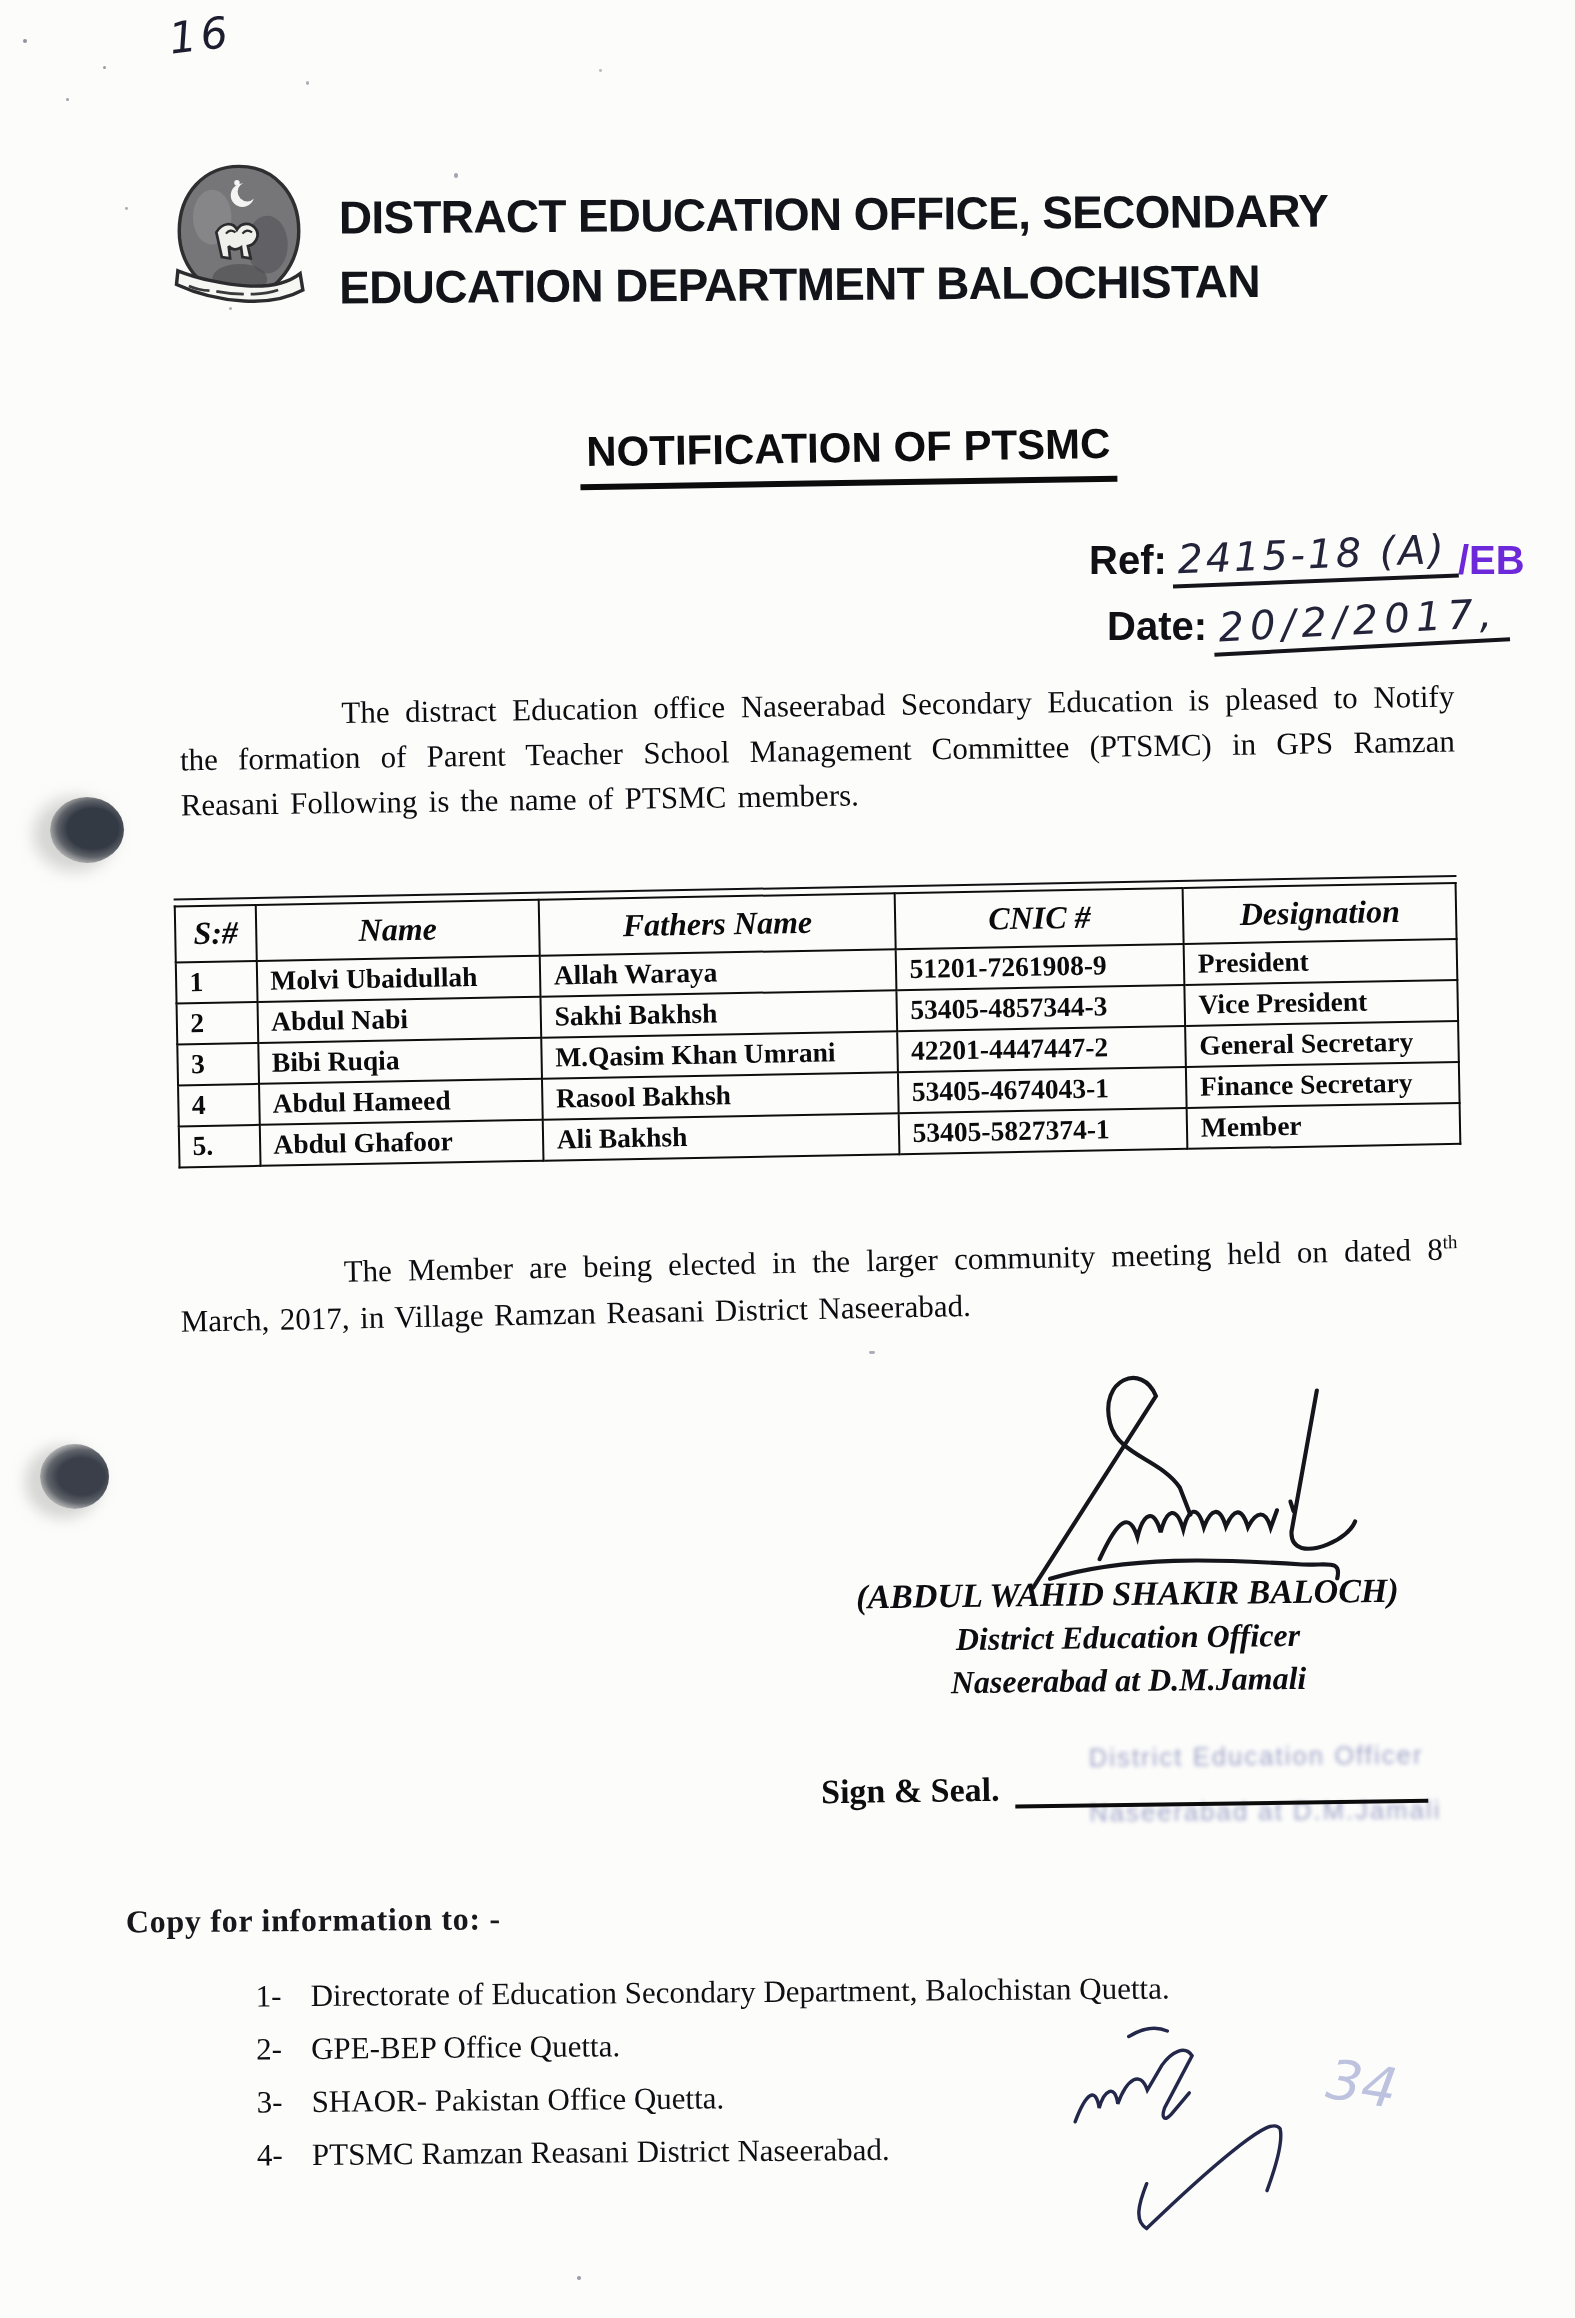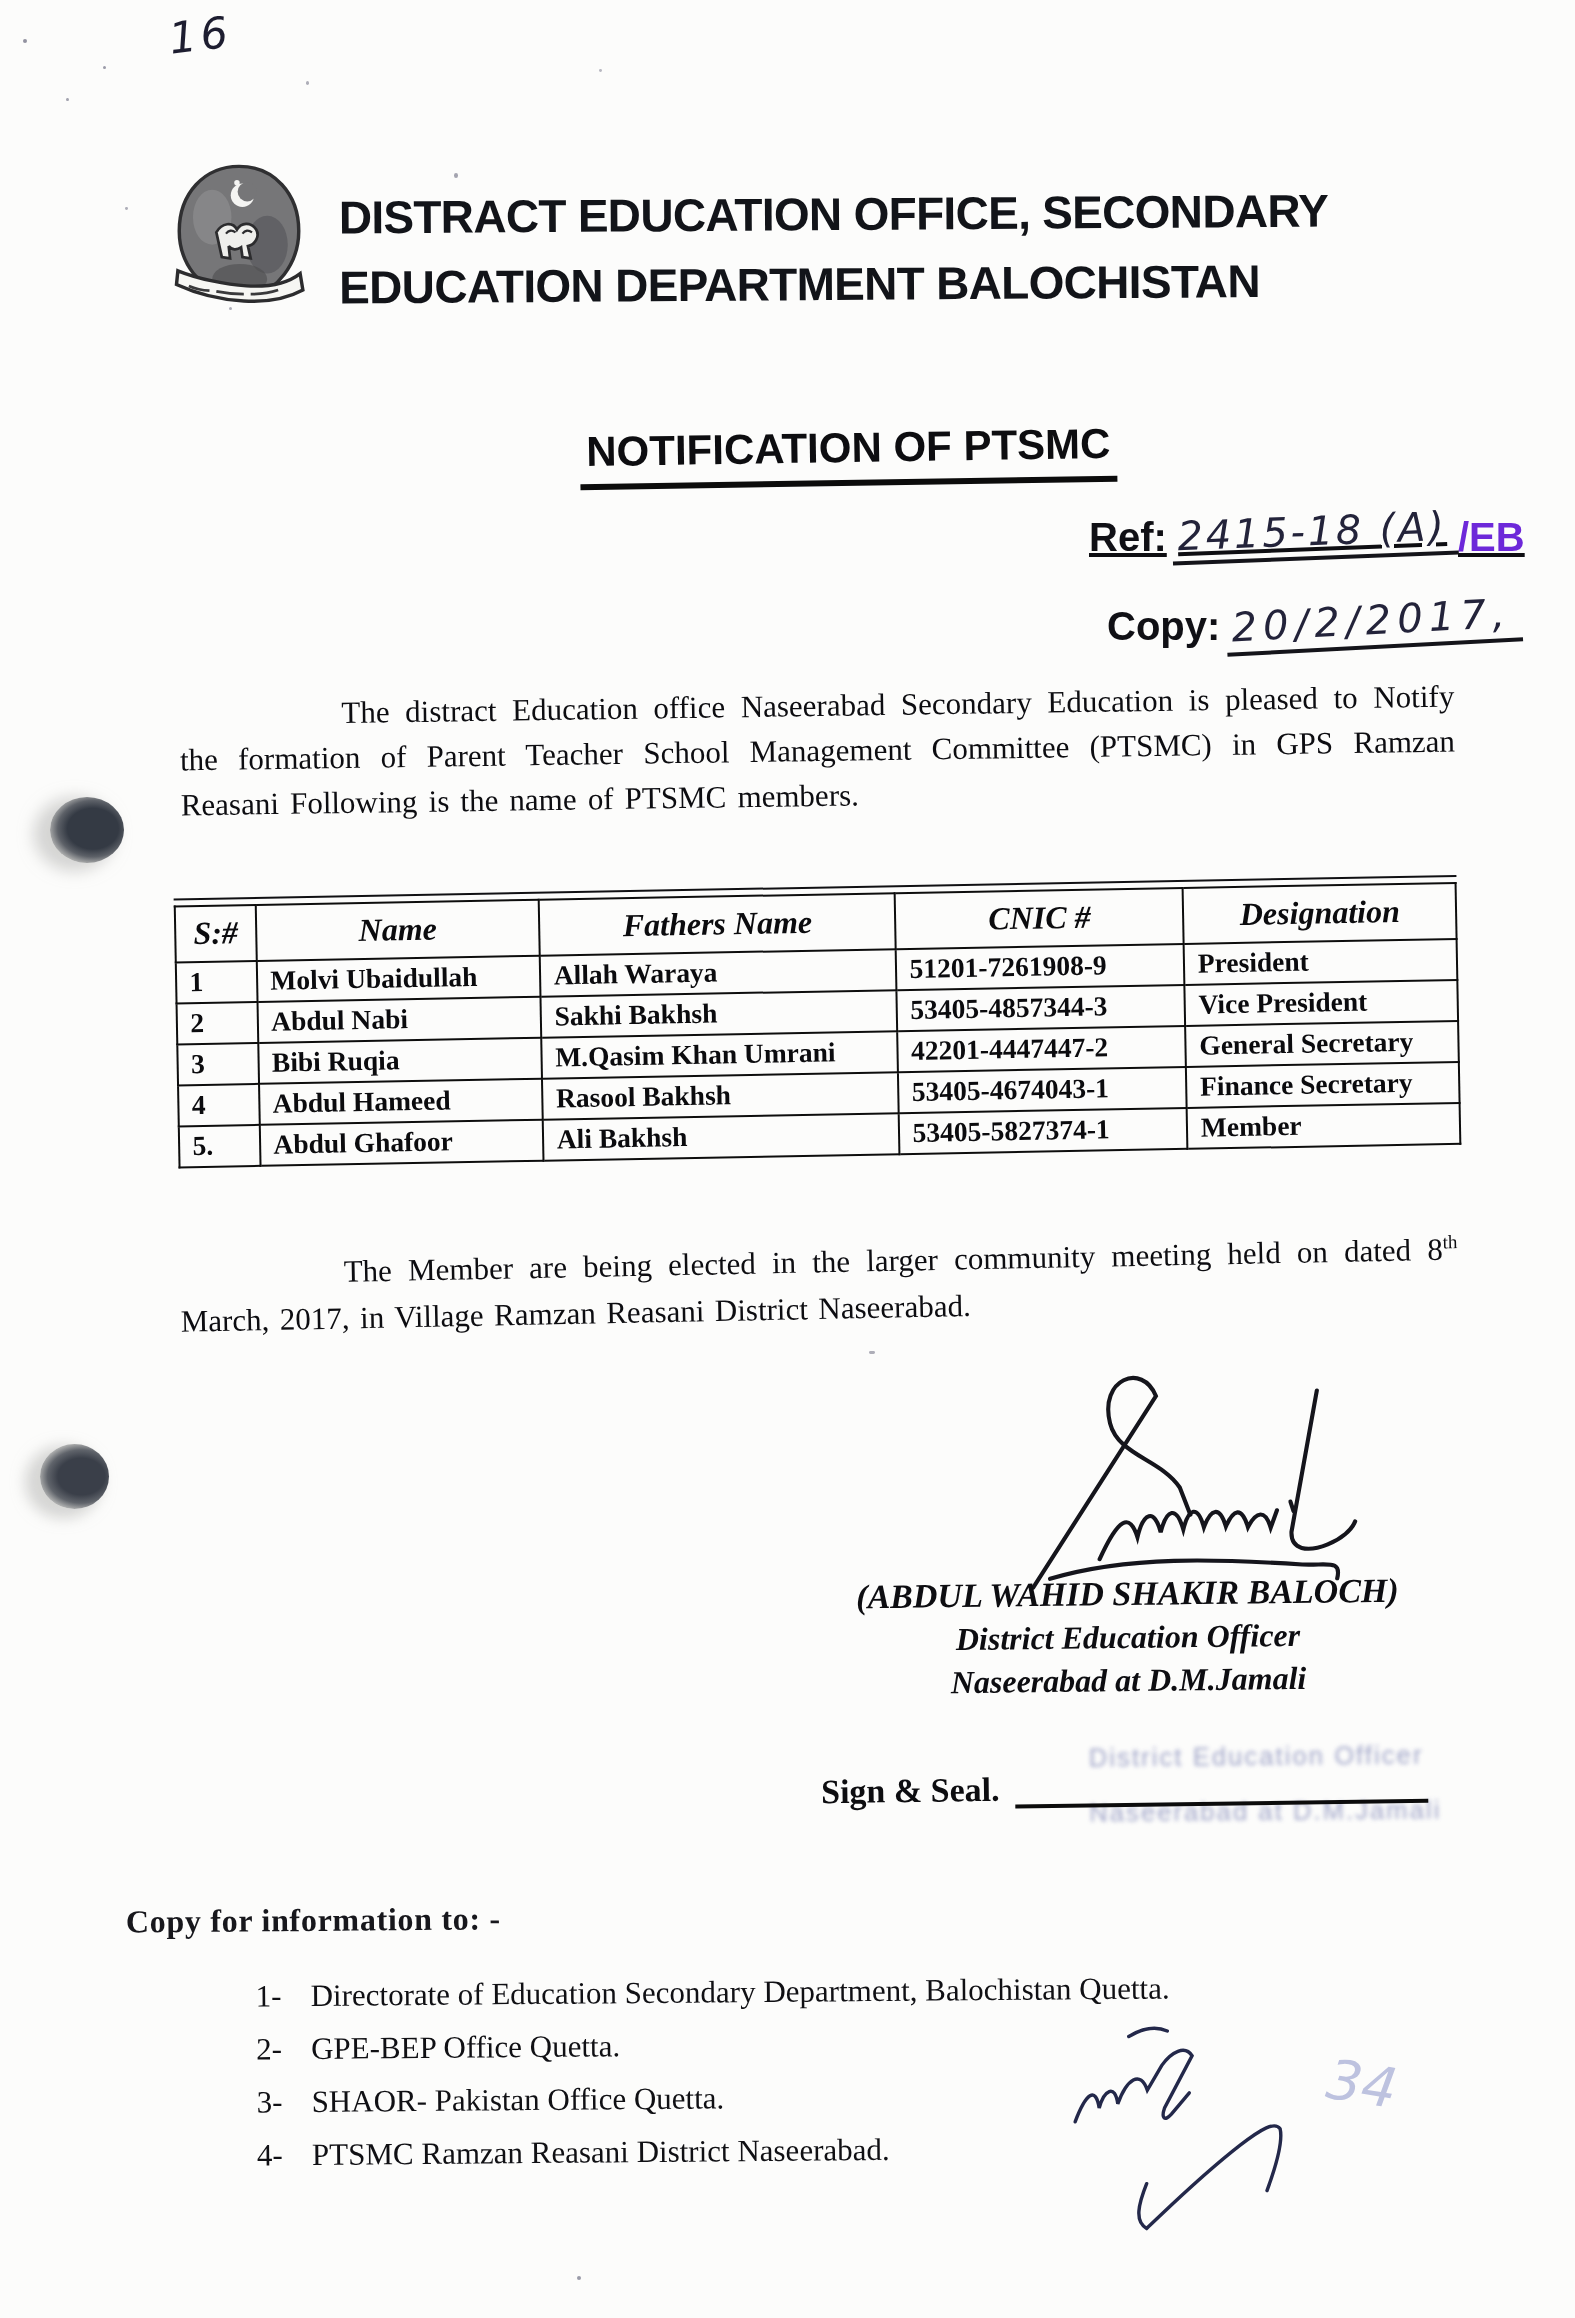--- a/index.html
+++ b/index.html
@@ -30,21 +30,21 @@
   }
 
   
   #title-wrap { left:122px; top:424px; width:1453px; text-align:center; transform:rotate(-0.9deg); }
   #title-wrap span.t {
     display:inline-block; font-size:42px; font-weight:700; color:#0d0d10;
     border-bottom:6.2px solid #0c0c0c; padding:0 6.9px 8.3px 6.9px;
   }
 
   
-  #ref-line { left:1089px; top:509px; display:flex; align-items:flex-end;text-decoration:underline; }
+  #ref-line { left:1089px; top:532px; display:flex; align-items:flex-end; }
   #date-line { left:1107px; top:598px; display:flex; align-items:flex-end; }
   .printed-lbl { font-family:"Liberation Sans",sans-serif; font-size:40px; font-weight:600; color:#101015; }
   .hand-val {
     font-size:40px; letter-spacing:2.8px; line-height:44px;
     border-bottom:4.1px solid #14141a; padding:0 11px 2.8px 5.5px; margin-left:5.5px;
   }
   #ref-val { transform:rotate(-2.2deg); }
   #date-val { transform:rotate(-3deg); letter-spacing:6.2px; }
   .printed-suffix { font-family:"Liberation Sans",sans-serif; font-size:40px; font-weight:600; color:#6d28d9; }
 
@@ -167,21 +167,21 @@
     <span class="t">NOTIFICATION OF PTSMC</span>
   </div>
 
   <div class="abs" id="ref-line">
     <span class="printed-lbl">Ref:</span>
     <span class="hand hand-val" id="ref-val">2415-18 (A)</span>
     <span class="printed-suffix">/EB</span>
   </div>
 
   <div class="abs" id="date-line">
-    <span class="printed-lbl">Copy:</span>
+    <span class="printed-lbl">Date:</span>
     <span class="hand hand-val" id="date-val">20/2/2017,</span>
   </div>
 
   <p class="abs" id="intro">The distract Education office Naseerabad Secondary Education is pleased to Notify the formation of Parent Teacher School Management Committee (PTSMC) in GPS Ramzan Reasani Following is the name of PTSMC members.</p>
 
   <div class="abs" id="members-table">
     <div class="table-topline">
       <table>
         <colgroup>
           <col style="width:81px">

